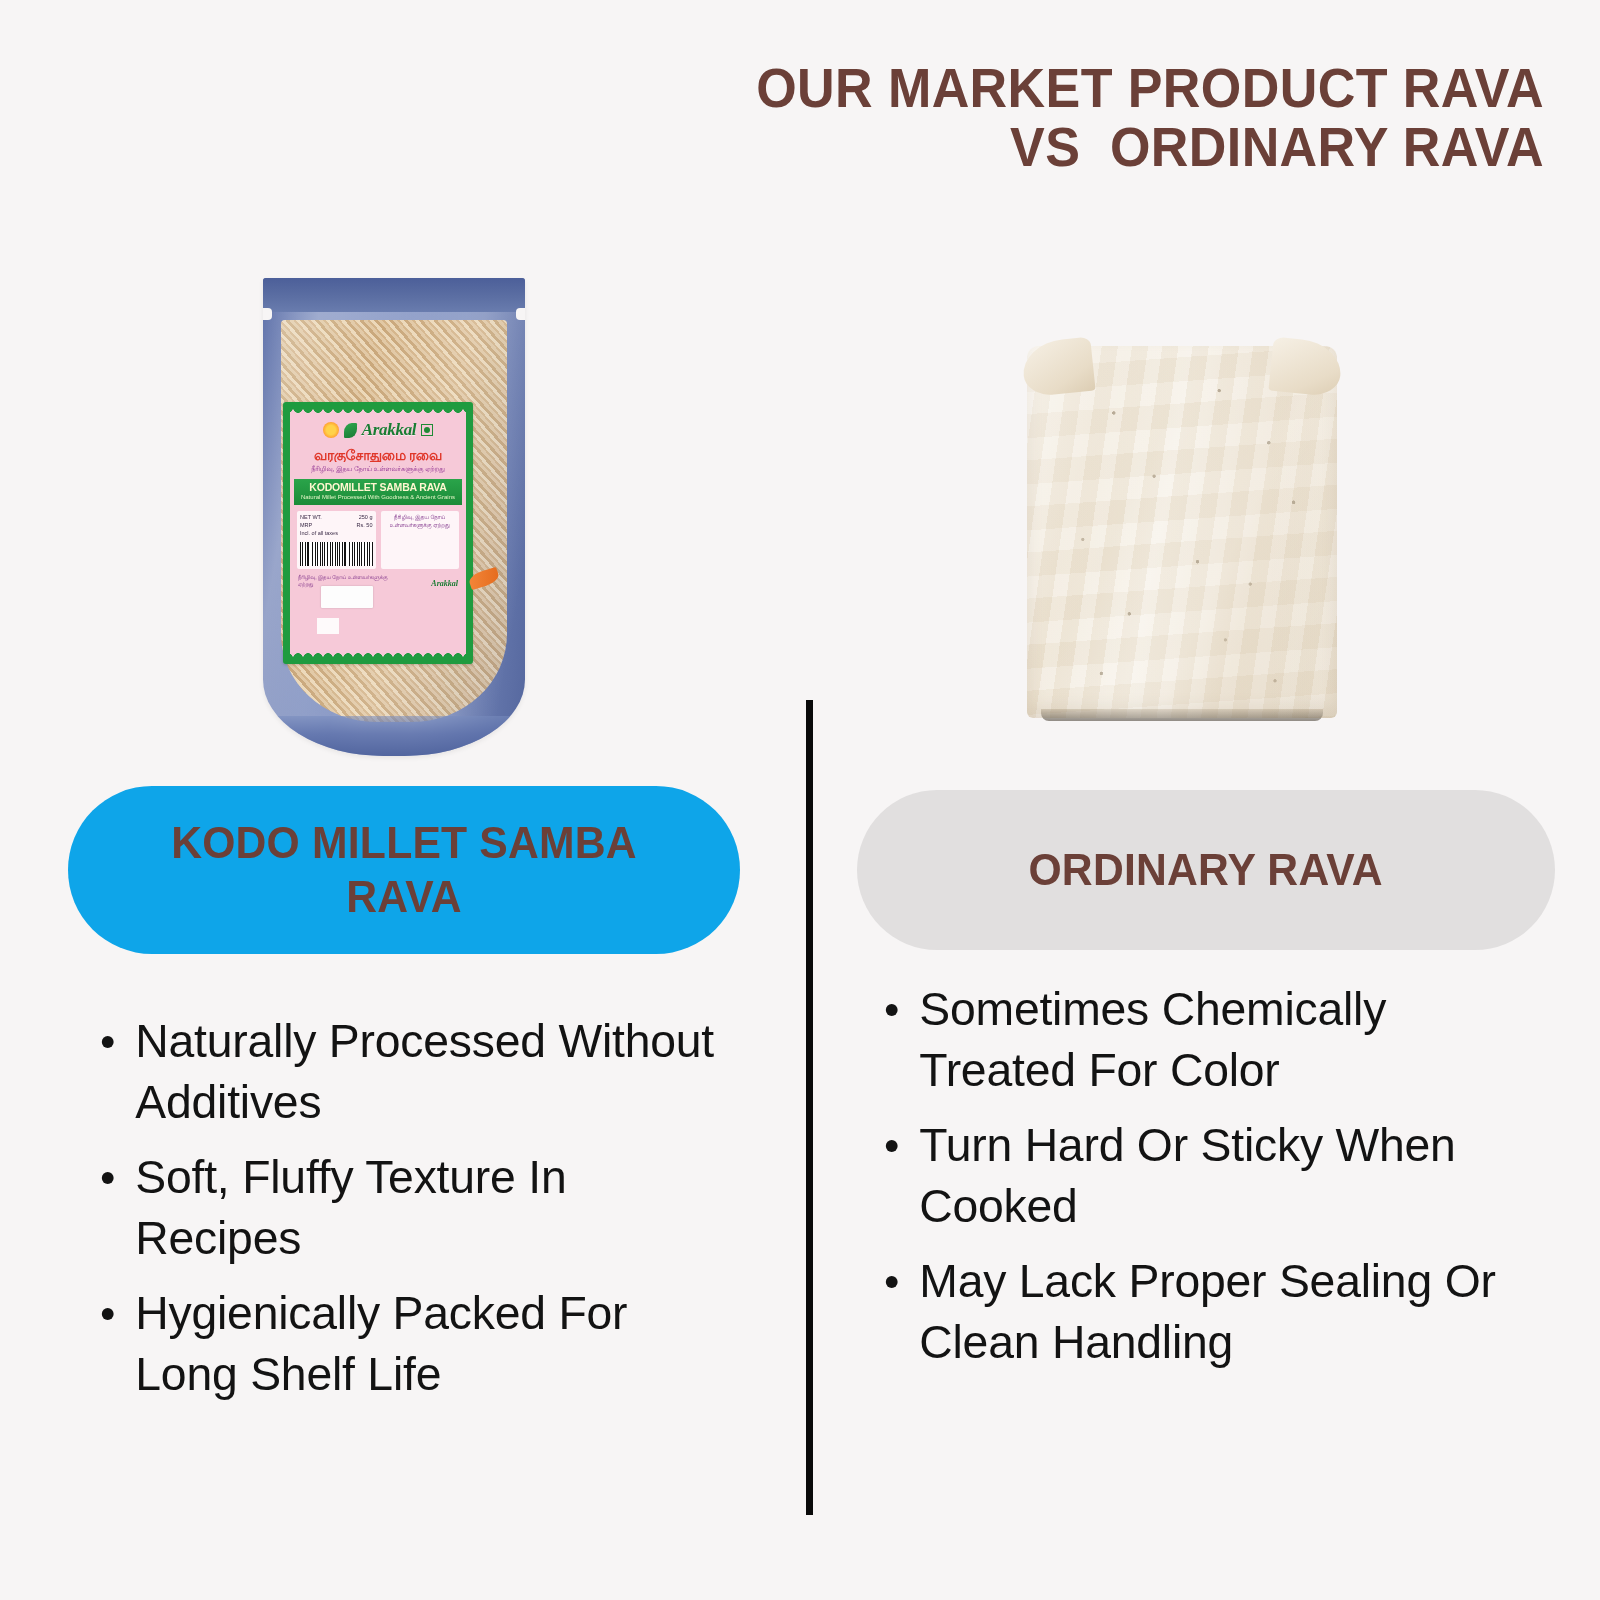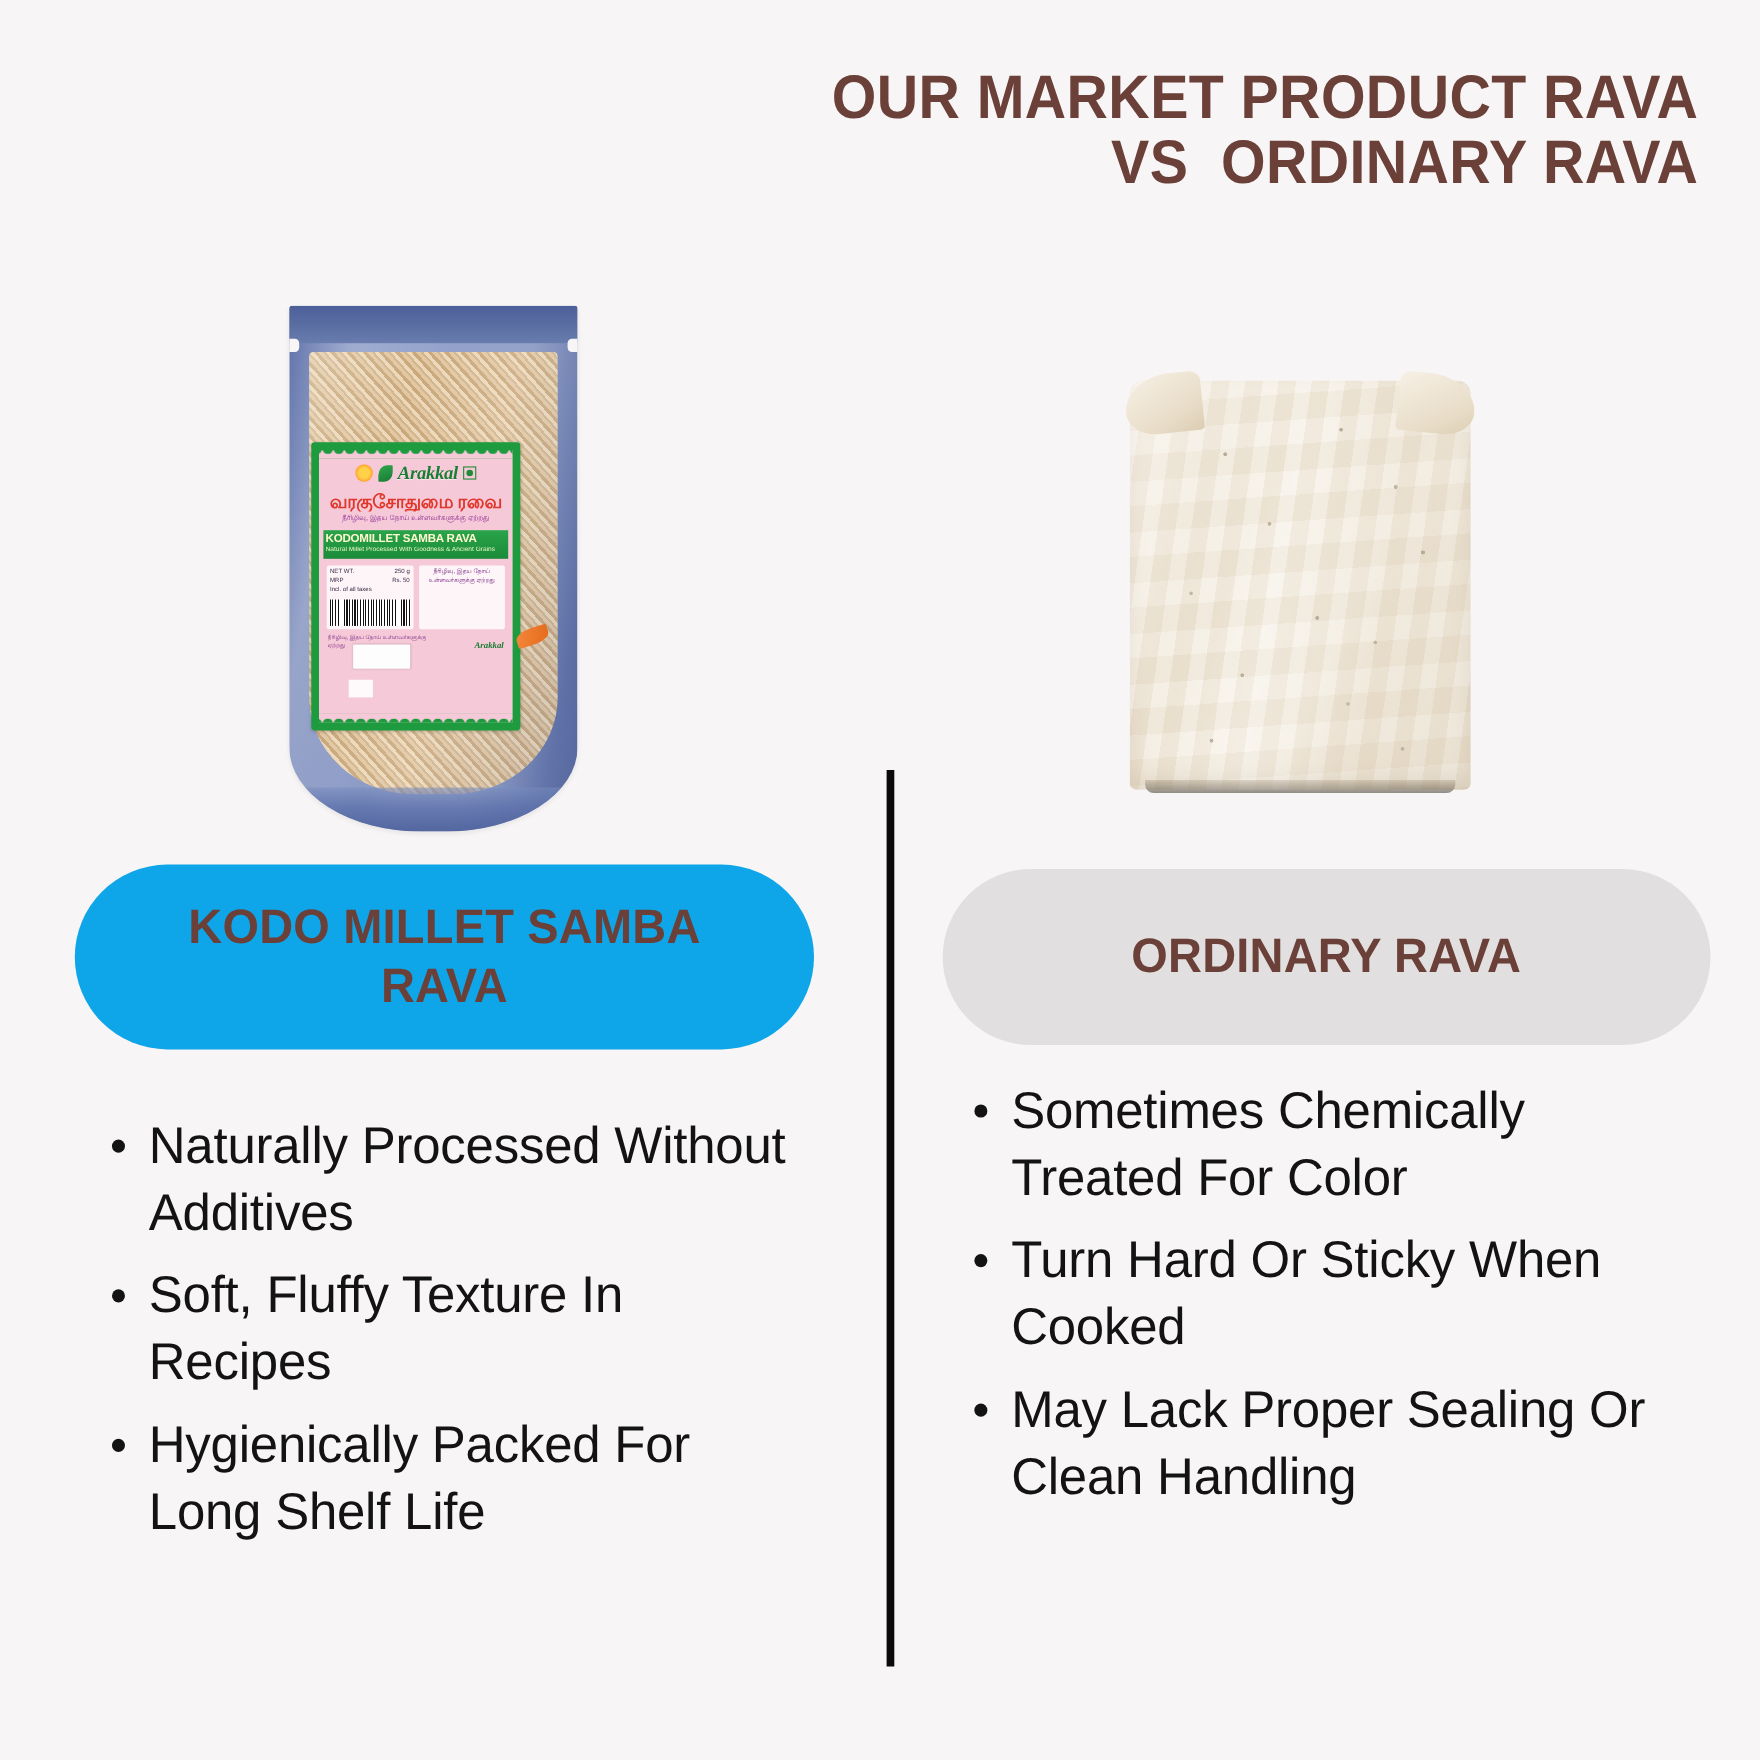--- a/index.html
+++ b/index.html
@@ -210,21 +210,21 @@
   }
   .lbl-veg i {
     width: 6px; height: 6px; border-radius: 50%;
     background: #1f8b36; display: block;
   }
 
   .lbl-tamil {
     text-align: center;
     font-family: "Liberation Sans", sans-serif;
     font-weight: bold;
-    font-size: 17px;
+    font-size: 14px;
     color: #e0372a;
     letter-spacing: -0.5px;
     margin-top: 3px;
     line-height: 1;
     white-space: nowrap;
     overflow: hidden;
   }
   .lbl-tamil-sub {
     text-align: center;
     font-size: 6.5px;
@@ -233,20 +233,21 @@
     margin-top: 3px;
     padding: 0 4px;
     white-space: nowrap;
     overflow: hidden;
   }
 
   .lbl-greenband {
     margin-top: 5px;
     background: linear-gradient(180deg,#2aa44a 0%, #1b8b38 100%);
     padding: 3px 2px 4px;
+    text-align: center;
   }
   .lbl-greenband .en {
     font-weight: bold;
     font-size: 10.5px;
     color: #fff7d0;
     letter-spacing: -0.2px;
     display: block;
     line-height: 1.05;
   }
   .lbl-greenband .tm {

